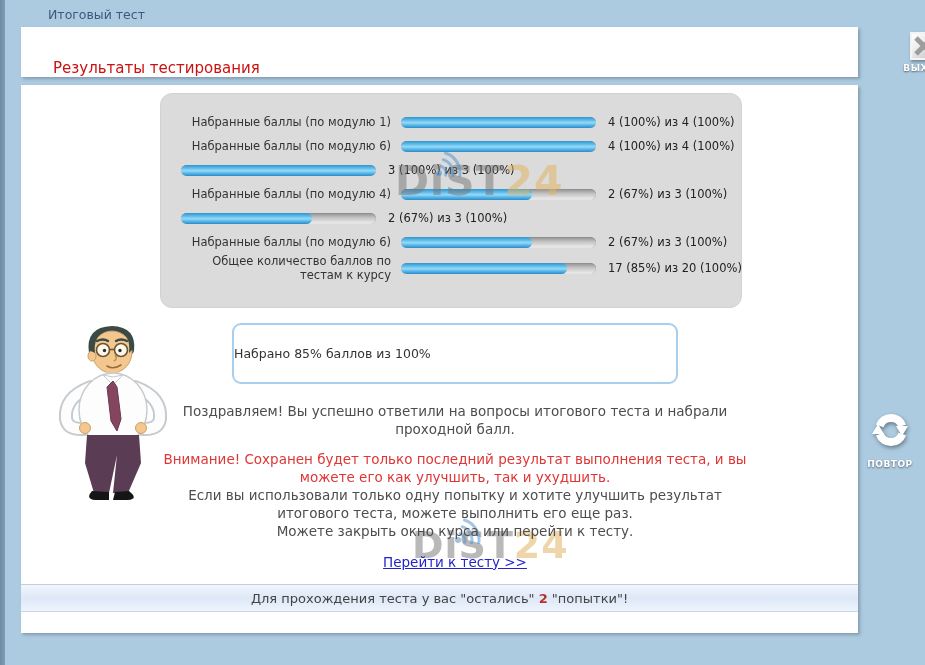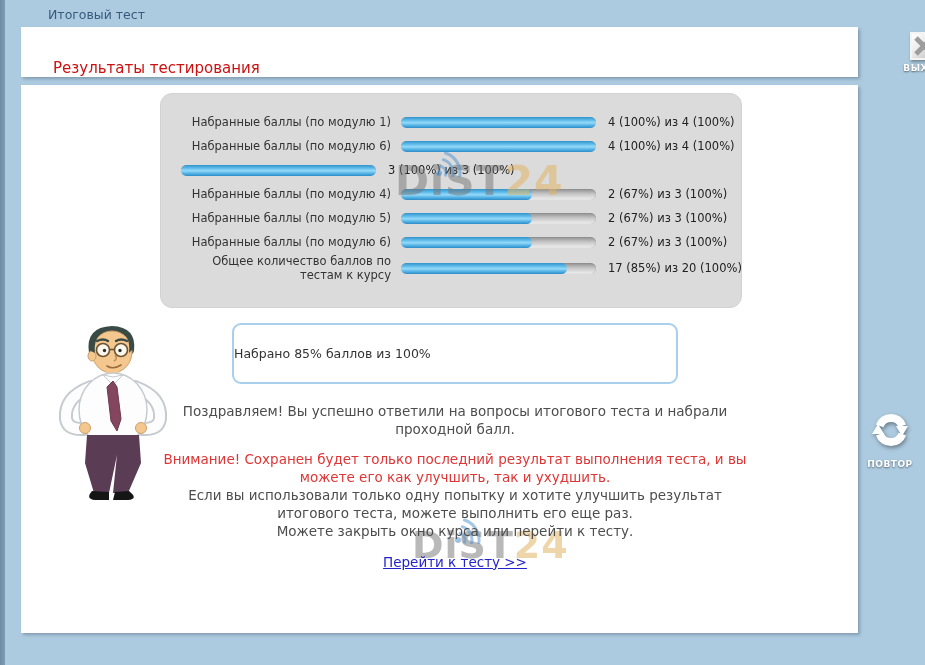--- a/index.html
+++ b/index.html
@@ -104,21 +104,20 @@
             <div class="row-value">3 (100%) из 3 (100%)</div>
           </div>
           <div class="score-row">
             <div class="row-label">Набранные баллы (по модулю 4)</div>
             <div class="bar-track">
               <div class="bar-fill" style="width: 67%;"></div>
             </div>
             <div class="row-value">2 (67%) из 3 (100%)</div>
           </div>
           <div class="score-row">
-            <div class="row-label">Набранные баллы (по модулю 5)</div>
             <div class="bar-track">
               <div class="bar-fill" style="width: 67%;"></div>
             </div>
             <div class="row-value">2 (67%) из 3 (100%)</div>
           </div>
           <div class="score-row">
             <div class="row-label">Набранные баллы (по модулю 6)</div>
             <div class="bar-track">
               <div class="bar-fill" style="width: 67%;"></div>
             </div>
@@ -203,20 +202,25 @@
     <div class="watermark wm2"><span class="wm-gray">DiST</span><span class="wm-accent">24</span></div>
     <svg class="wifi wifi2" width="52" height="34" viewBox="0 0 52 34">
       <g transform="rotate(18 10 30)" stroke="#4a90d0" stroke-opacity="0.5" fill="none" stroke-width="3" stroke-linecap="round">
         <path d="M10 23 A7 7 0 0 1 17 30"></path>
         <path d="M10 16 A14 14 0 0 1 24 30"></path>
         <path d="M10 9 A21 21 0 0 1 31 30"></path>
       </g>
       <circle cx="10" cy="30" r="3" fill="#4a90d0" fill-opacity="0.55"></circle>
     </svg>
 
+    <div class="footer-bar">
+      <span>Для прохождения теста у вас "остались" </span>
+        <b class="attempts">2</b>
+        <span> "попытки"!</span>
+    </div>
   </div>
 
   <div class="side-btn exit-btn">
     <div class="exit-icon">
       <svg width="24" height="24" viewBox="0 0 24 24">
         <line x1="4" y1="4" x2="20" y2="20" stroke="#9d9d9d" stroke-width="5"></line>
         <line x1="20" y1="4" x2="4" y2="20" stroke="#9d9d9d" stroke-width="5"></line>
       </svg>
     </div>
     <div class="btn-label">ВЫХОД</div>

